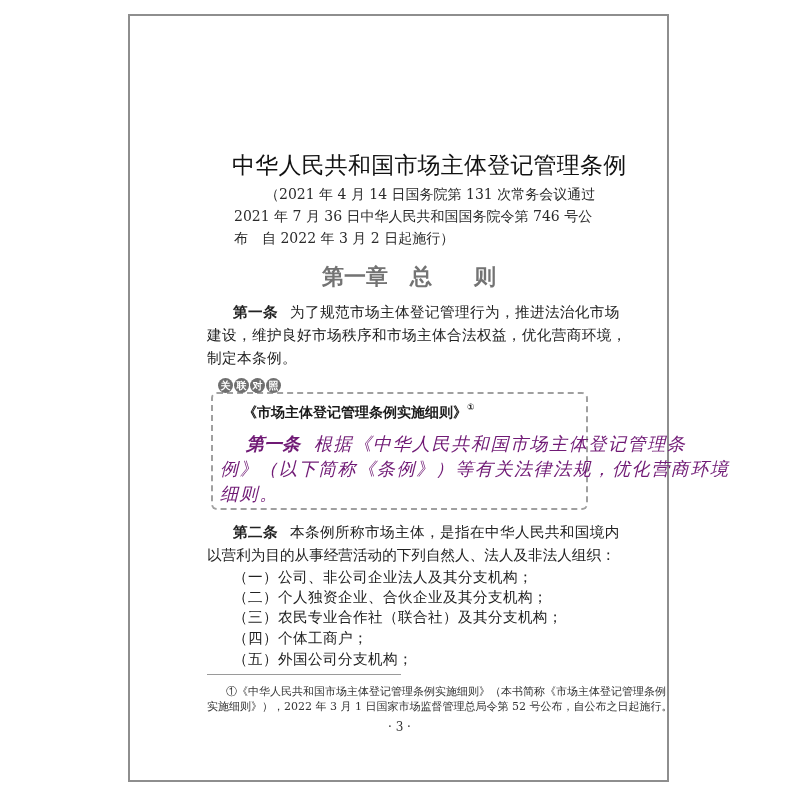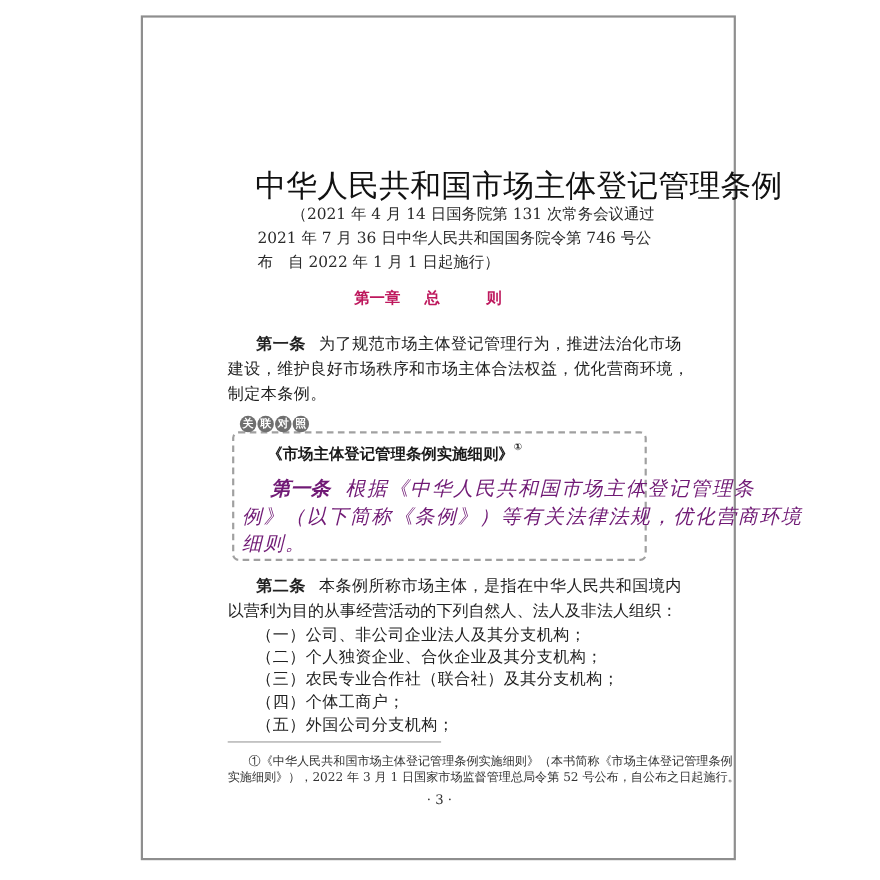--- a/index.html
+++ b/index.html
@@ -2,24 +2,24 @@
 <html><head>
 <meta charset="utf-8">
 <style>
   html, body { margin:0; padding:0; background:#ffffff; }
   body { width:800px; height:800px; position:relative; overflow:hidden;
          font-family:"DejaVu Serif", "Liberation Serif", serif; color:#1a1a1a; }
   .page { position:absolute; left:128px; top:14px; width:541px; height:768px;
           border:2px solid #8e8e8e; border-right-width:2px; background:#fff; box-sizing:border-box; }
   .abs { position:absolute; white-space:nowrap; }
   .title { left:232px; top:150px; font-family:"DejaVu Sans","Liberation Sans",sans-serif;
-           font-size:28px; letter-spacing:0.2px; color:#111; }
+           font-size:23px; letter-spacing:0.2px; color:#111; }
   .sub { font-size:14px; color:#2a2a2a; }
   .chapter { left:322px; top:262px; font-family:"DejaVu Sans","Liberation Sans",sans-serif;
-             font-size:14px; font-weight:bold; color:#be185d; word-spacing:0; }
+             font-size:22px; font-weight:bold; color:#737373; word-spacing:0; }
   .chapter span { display:inline-block; }
   .para { font-size:14.6px; color:#222; letter-spacing:0.4px; }
   .bold { font-weight:bold; font-family:"DejaVu Sans","Liberation Sans",sans-serif; }
   .xref-box { position:absolute; left:211px; top:392px; width:377px; height:118px;
               border:2px dashed #a0a0a0; border-radius:6px; box-sizing:border-box; }
   .badge { position:absolute; left:218px; top:378px; display:flex; gap:1px; }
   .badge .dot { width:15px; height:15px; border-radius:50%; background:#6f6f6f; color:#fff;
                 font-size:10px; line-height:15px; text-align:center;
                 font-family:"DejaVu Sans","Liberation Sans",sans-serif; font-weight:bold; }
   .xref-text { font-size:18px; color:#701a75; letter-spacing:1.6px;font-style:italic; }
@@ -30,21 +30,21 @@
 </style>
 </head>
 <body>
 
 <div class="page" data-name="document-page"></div>
 
 <div class="abs title" data-name="document-title">中华人民共和国市场主体登记管理条例</div>
 
 <div class="abs sub" style="left:265px; top:186px;" data-name="subtitle-line-1">（2021 年 4 月 14 日国务院第 131 次常务会议通过</div>
 <div class="abs sub" style="left:234px; top:208px;" data-name="subtitle-line-2">2021 年 7 月 36 日中华人民共和国国务院令第 746 号公</div>
-<div class="abs sub" style="left:234px; top:230px;" data-name="subtitle-line-3">布　自 2022 年 1 月 1 日起施行）</div>
+<div class="abs sub" style="left:234px; top:230px;" data-name="subtitle-line-3">布　自 2022 年 3 月 2 日起施行）</div>
 
 <div class="abs chapter" data-name="chapter-heading">
   <span data-name="chapter-number">第一章</span><span style="width:22px"></span><span data-name="chapter-name-part-1">总</span><span style="width:42px"></span><span data-name="chapter-name-part-2">则</span>
 </div>
 
 <div class="abs para" style="left:233px; top:303px;" data-name="article-1-line-1">
   <span class="bold" data-name="article-1-label">第一条</span><span style="display:inline-block;width:12px"></span><span>为了规范市场主体登记管理行为，推进法治化市场</span>
 </div>
 <div class="abs para" style="left:207px; top:326px;" data-name="article-1-line-2">建设，维护良好市场秩序和市场主体合法权益，优化营商环境，</div>
 <div class="abs para" style="left:207px; top:349px;" data-name="article-1-line-3">制定本条例。</div>

